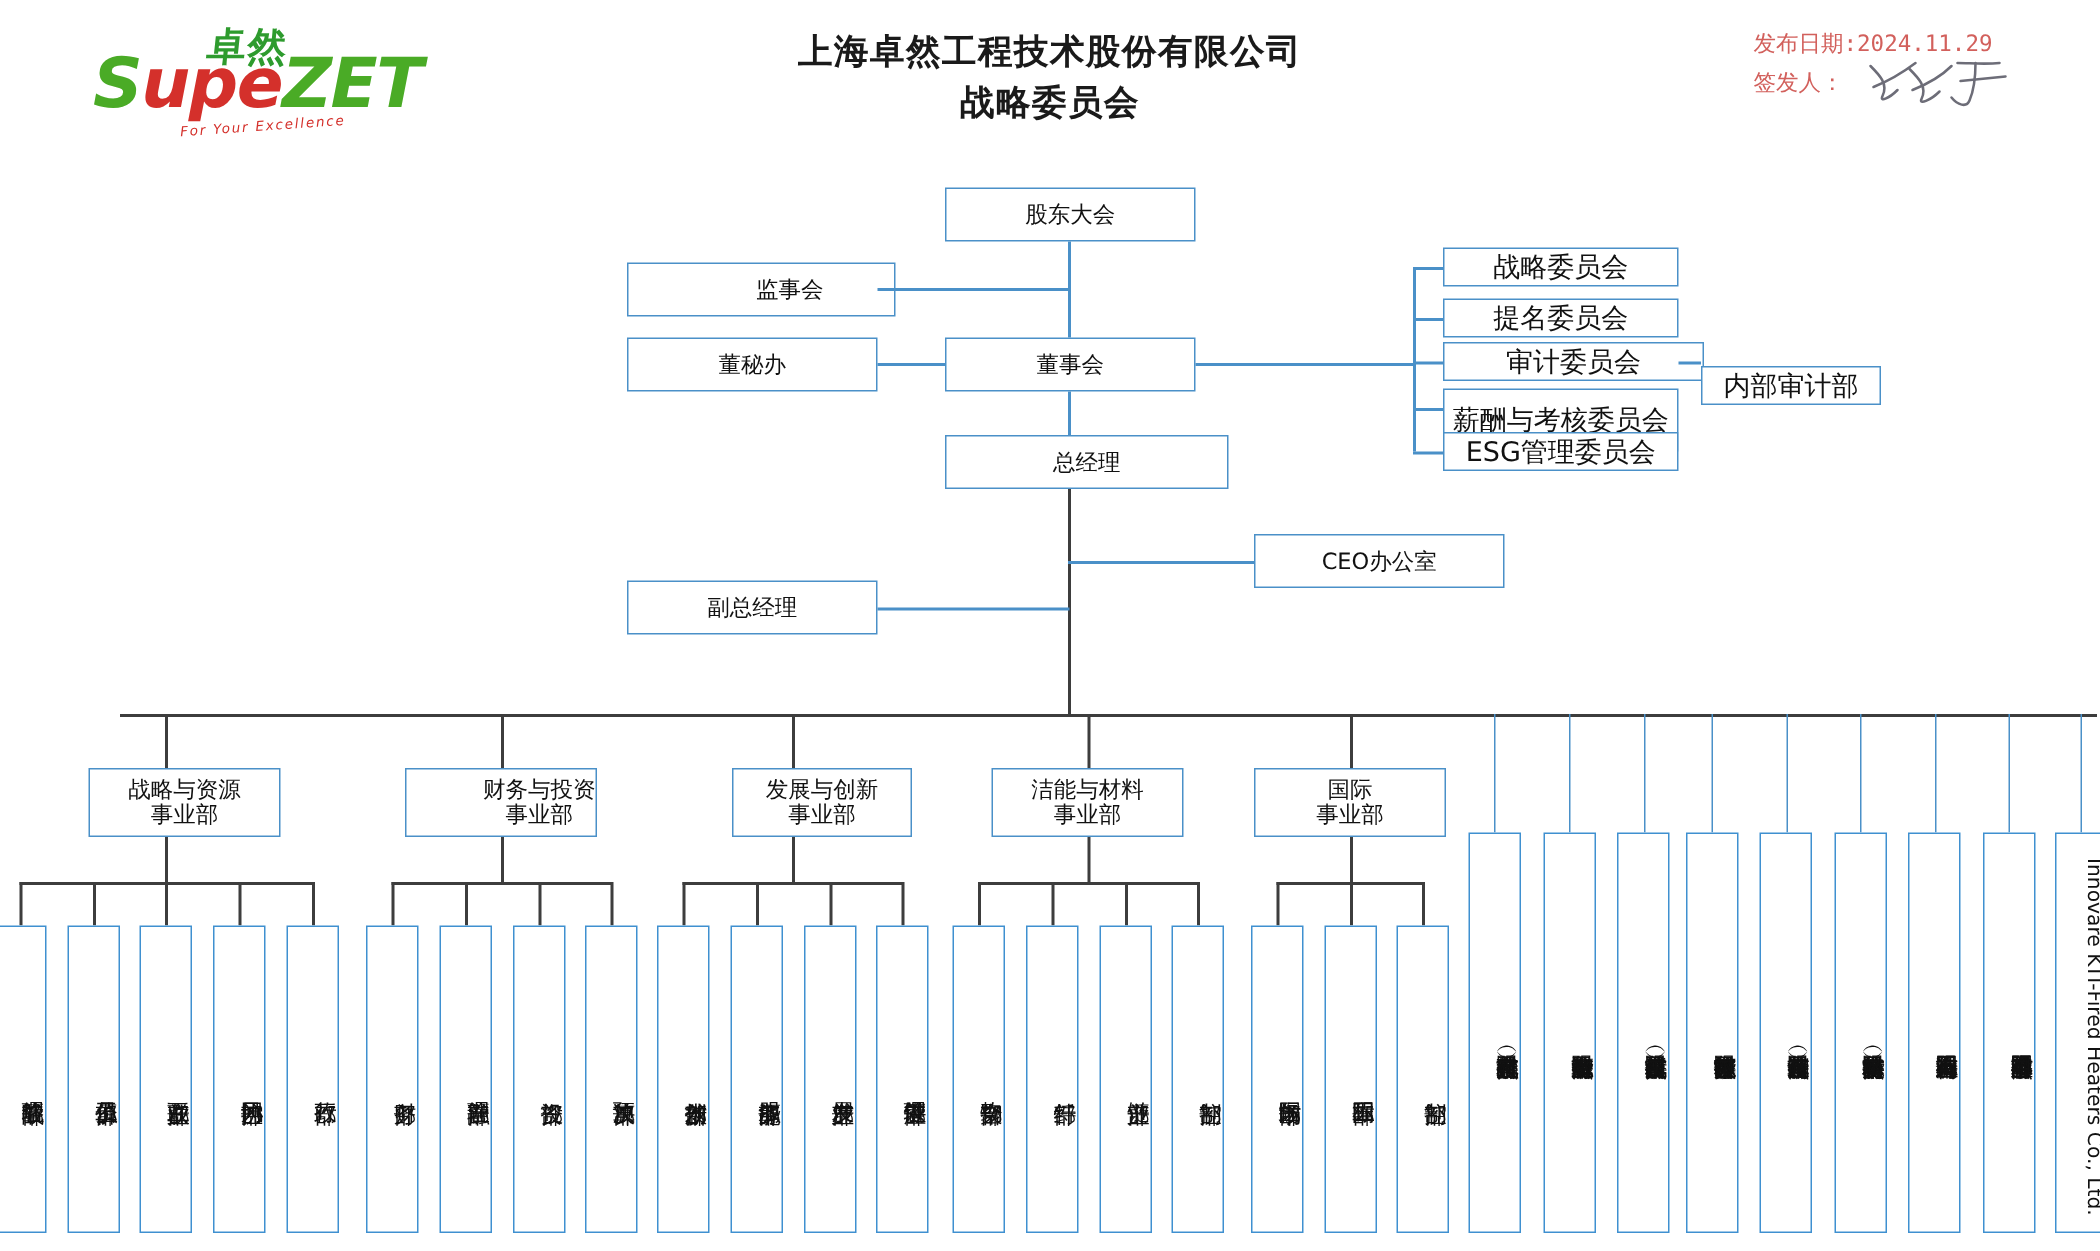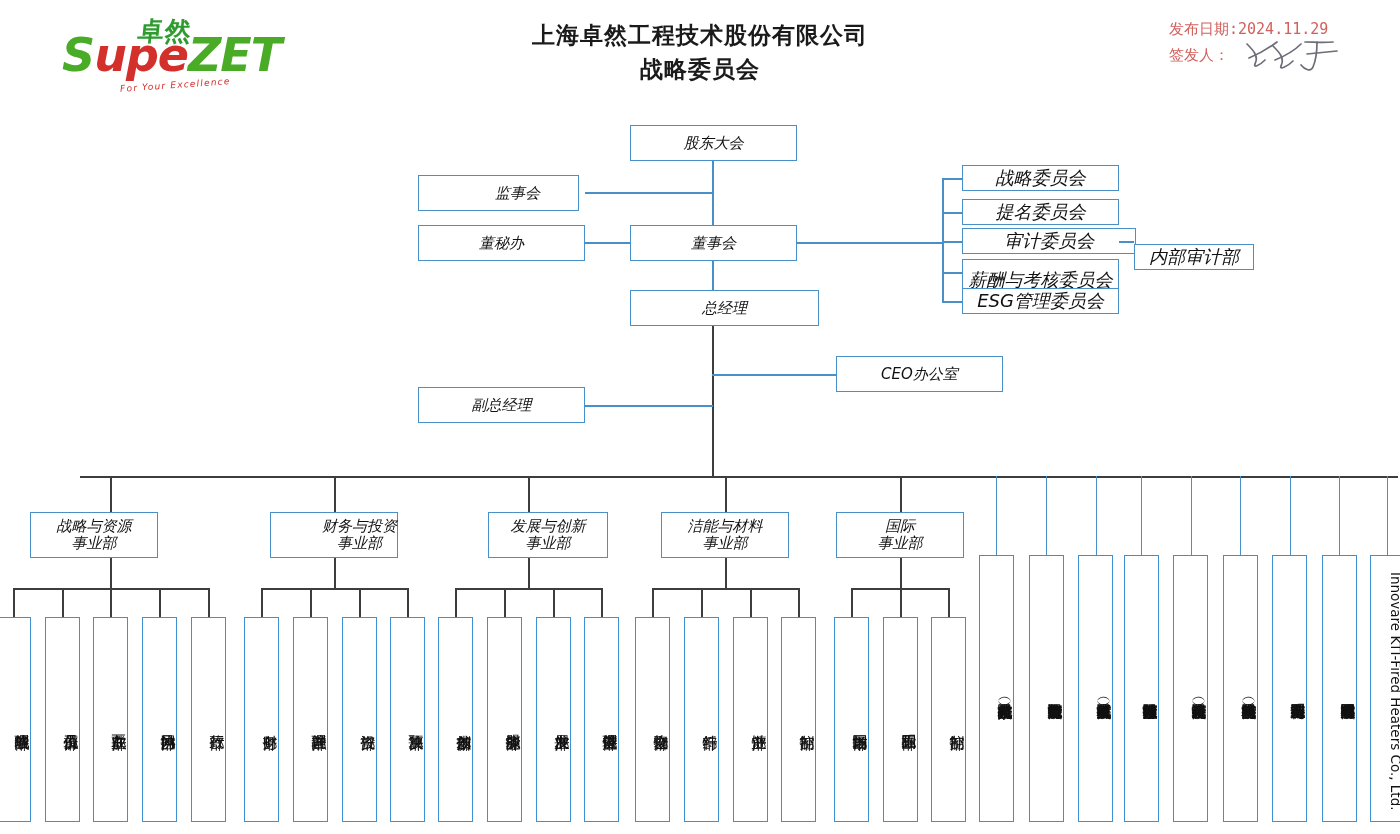--- a/index.html
+++ b/index.html
@@ -24,21 +24,21 @@
              letter-spacing:1px;font-family:"DejaVu Sans",sans-serif;}
 
   #meta{right:16px;top:16px;width:215px;color:#d2605c;font-size:15px;line-height:26px;
         font-family:"DejaVu Sans Mono","Liberation Mono",monospace;}
   #meta .row{white-space:nowrap;position:relative;height:26px;}
   #sig{position:absolute;left:74px;top:-6px;}
 
   
   .bx{border:1.4px solid #4a90c8;background:#fff;box-sizing:border-box;
       display:flex;align-items:center;justify-content:center;text-align:center;
-      color:#111;font-family:"DejaVu Sans",sans-serif;font-style:italic;}
+      color:#111;font-family:"DejaVu Sans",sans-serif;}
   .h-box{font-size:15px;}
   .h-box.two{line-height:17px;}
   .cm-box{font-size:18px;}
   
   .v-box{border:1.6px solid #3f90d0;background:#fff;box-sizing:border-box;
          writing-mode:vertical-rl;text-orientation:upright;
          display:flex;align-items:flex-start;justify-content:center;
          padding-top:6px;font-size:15px;line-height:17px;color:#111;
          font-family:"DejaVu Sans",sans-serif;letter-spacing:0px;}
   .v-box.latin{text-orientation:sideways;letter-spacing:0px;font-size:13.5px;
@@ -78,21 +78,21 @@
           <path d="M62 6 C70 6, 80 7, 90 6"></path>
           <path d="M74 6 C74 16, 73 24, 70 31 C68 36, 62 34, 58 29"></path>
           <path d="M64 18 C74 17, 84 16, 94 15"></path>
         </g>
       </svg>
     </span>
   </div>
 </div>
 
 <div class="abs bx h-box" style="left:630px;top:125px;width:167px;height:36px;">股东大会</div>
-<div class="abs bx h-box" style="left:418px;top:175px;width:161px;height:36px;padding-left:38px;">监事会</div>
+<div class="abs bx h-box" style="left:418px;top:175px;width:179px;height:36px;padding-left:38px;">监事会</div>
 <div class="abs bx h-box" style="left:418px;top:225px;width:167px;height:36px;">董秘办</div>
 <div class="abs bx h-box" style="left:630px;top:225px;width:167px;height:36px;">董事会</div>
 <div class="abs bx h-box" style="left:630px;top:290px;width:189px;height:36px;">总经理</div>
 <div class="abs bx h-box" style="left:836px;top:356px;width:167px;height:36px;">CEO办公室</div>
 <div class="abs bx h-box" style="left:418px;top:387px;width:167px;height:36px;">副总经理</div>
 
 <div class="abs bx cm-box" style="left:962px;top:165px;width:157px;height:26px;">战略委员会</div>
 <div class="abs bx cm-box" style="left:962px;top:199px;width:157px;height:26px;">提名委员会</div>
 <div class="abs bx cm-box" style="left:962px;top:228px;width:174px;height:26px;">审计委员会</div>
 <div class="abs bx cm-box" style="left:962px;top:259px;width:157px;height:42px;">薪酬与考核委员会</div>
@@ -123,21 +123,21 @@
 <div class="ln" style="left:585px;top:405px;width:128px;height:1.6px;"></div>
 
 <div class="lnk" style="left:80px;top:476px;width:1318px;height:1.6px;"></div>
 
 <div class="lnk" style="left:110px;top:476px;width:1.6px;height:36px;"></div>
 <div class="lnk" style="left:334px;top:476px;width:1.6px;height:36px;"></div>
 <div class="lnk" style="left:528px;top:476px;width:1.6px;height:36px;"></div>
 <div class="lnk" style="left:725px;top:476px;width:1.6px;height:36px;"></div>
 <div class="lnk" style="left:900px;top:476px;width:1.6px;height:36px;"></div>
 
-<div class="abs bx h-box two" style="left:30px;top:512px;width:128px;height:46px;">
+<div class="abs bx h-box two" style="left:59px;top:512px;width:128px;height:46px;">
   <span><span>战略与资源</span><br><span>事业部</span></span>
 </div>
 <div class="abs bx h-box two" style="left:270px;top:512px;width:128px;height:46px;justify-content:flex-end;">
   <span><span>财务与投资</span><br><span>事业部</span></span>
 </div>
 <div class="abs bx h-box two" style="left:464px;top:512px;width:120px;height:46px;margin-left:24px;">
   <span><span>发展与创新</span><br><span>事业部</span></span>
 </div>
 <div class="abs bx h-box two" style="left:661px;top:512px;width:128px;height:46px;">
   <span><span>洁能与材料</span><br><span>事业部</span></span>

